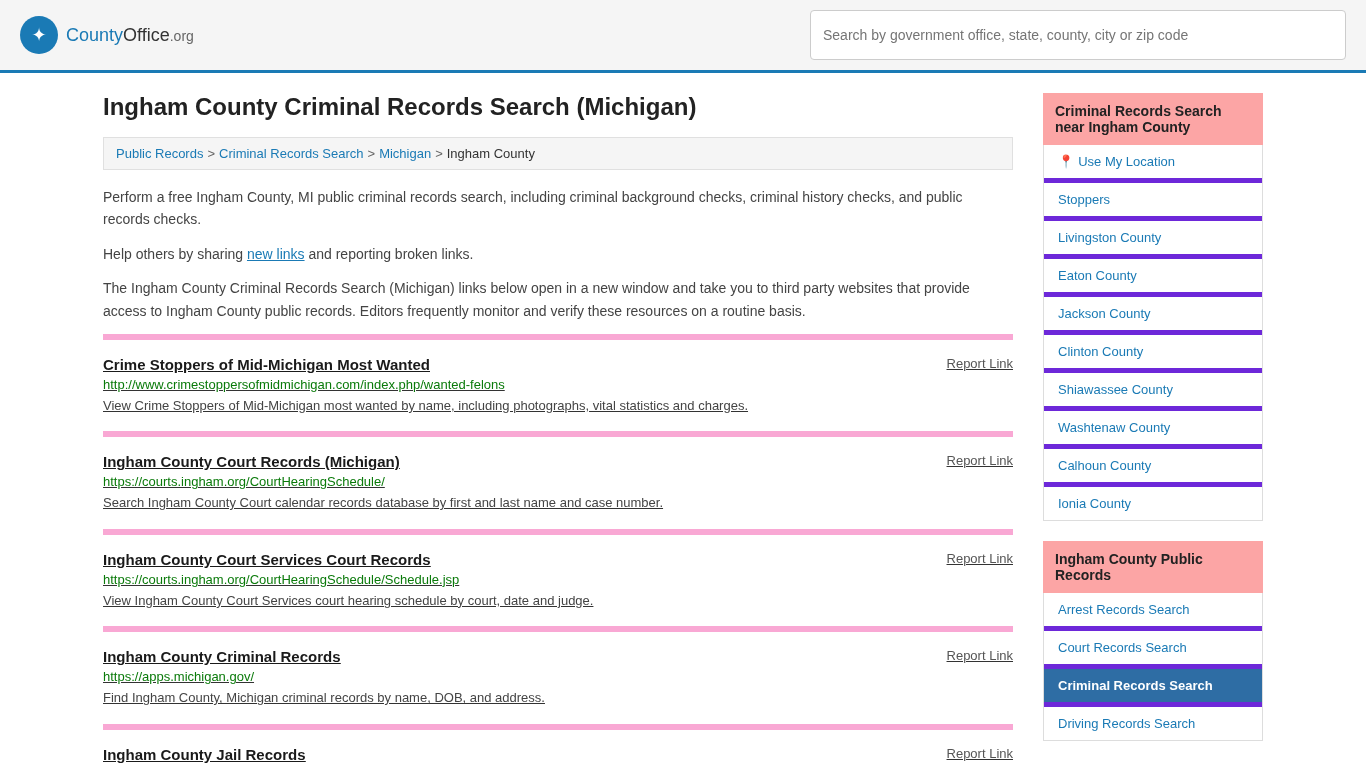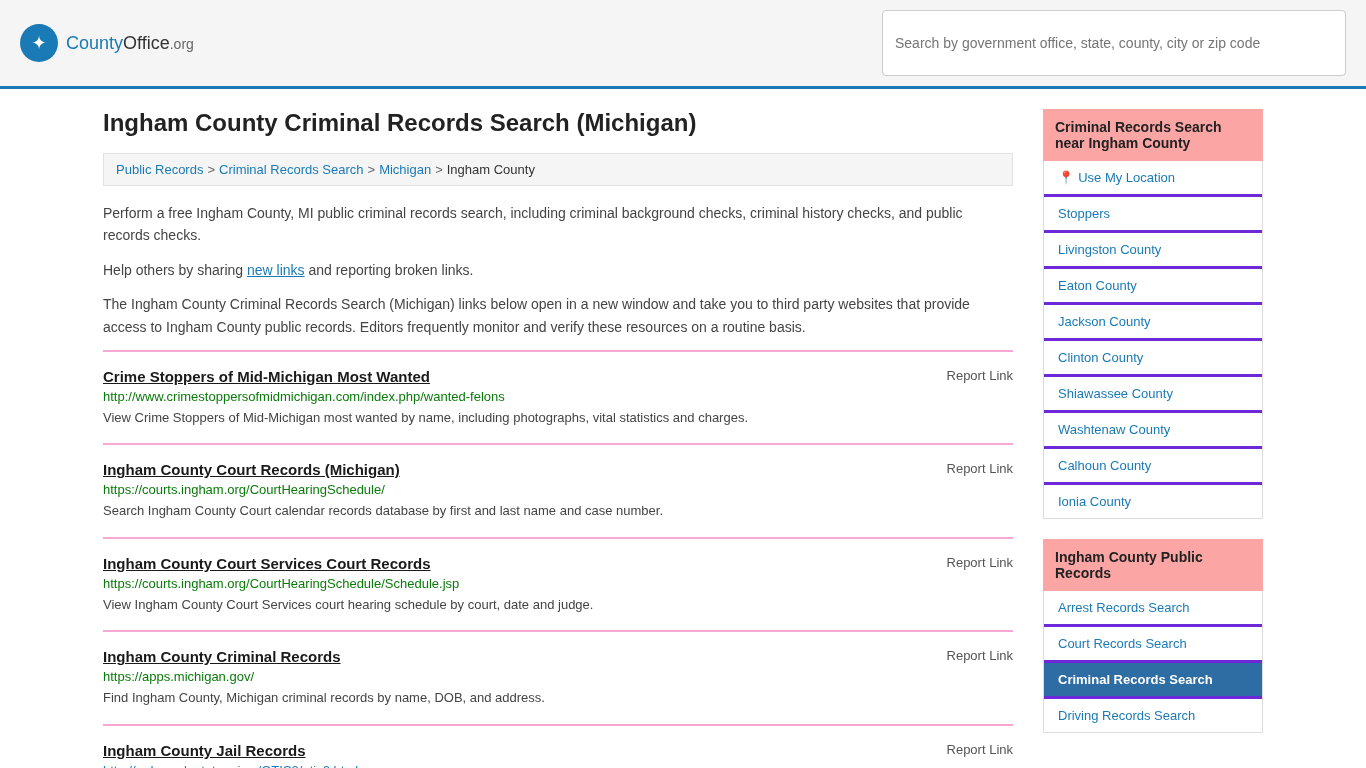--- a/index.html
+++ b/index.html
@@ -24,22 +24,22 @@
       height: 38px;
       border-radius: 50%;
       background: #1a7ab5;
       display: flex;
       align-items: center;
       justify-content: center;
       color: white;
       font-size: 18px;
     }
     #search-bar {
-      width: 464px;
-      padding: 24px 12px;
+      width: 536px;
+      padding: 16px 12px;
       border: 1px solid #ccc;
       border-radius: 4px;
       font-size: 14px;
       color: #999;
       background: #fff;
     }
 
     
     #main-container {
       max-width: 1200px;
@@ -86,22 +86,23 @@
       margin-bottom: 12px;
       line-height: 1.6;
     }
     .desc-para a {
       color: #1a7ab5;
       text-decoration: underline;
     }
 
     
     .record-item {
-      border-top: 2px solid #f9a8d4;
+      border-top: 6px solid #f9a8d4;
       padding: 16px 0;
+      text-decoration: underline;
     }
     .record-header {
       display: flex;
       justify-content: space-between;
       align-items: flex-start;
       margin-bottom: 4px;
     }
     .record-title {
       font-size: 15px;
       font-weight: bold;
@@ -146,21 +147,21 @@
     }
 
     .sidebar-links {
       border: 1px solid #ddd;
       border-top: none;
       margin-bottom: 20px;
     }
 
     .sidebar-link-item {
       padding: 9px 14px;
-      border-bottom: 3px solid #6d28d9;
+      border-bottom: 5px solid #6d28d9;
       font-size: 13px;
     }
     .sidebar-link-item:last-child { border-bottom: none; }
     .sidebar-link-item a {
       color: #1a7ab5;
       text-decoration: none;
     }
 
     .sidebar-link-item.active {
       background: #2e6da4;

